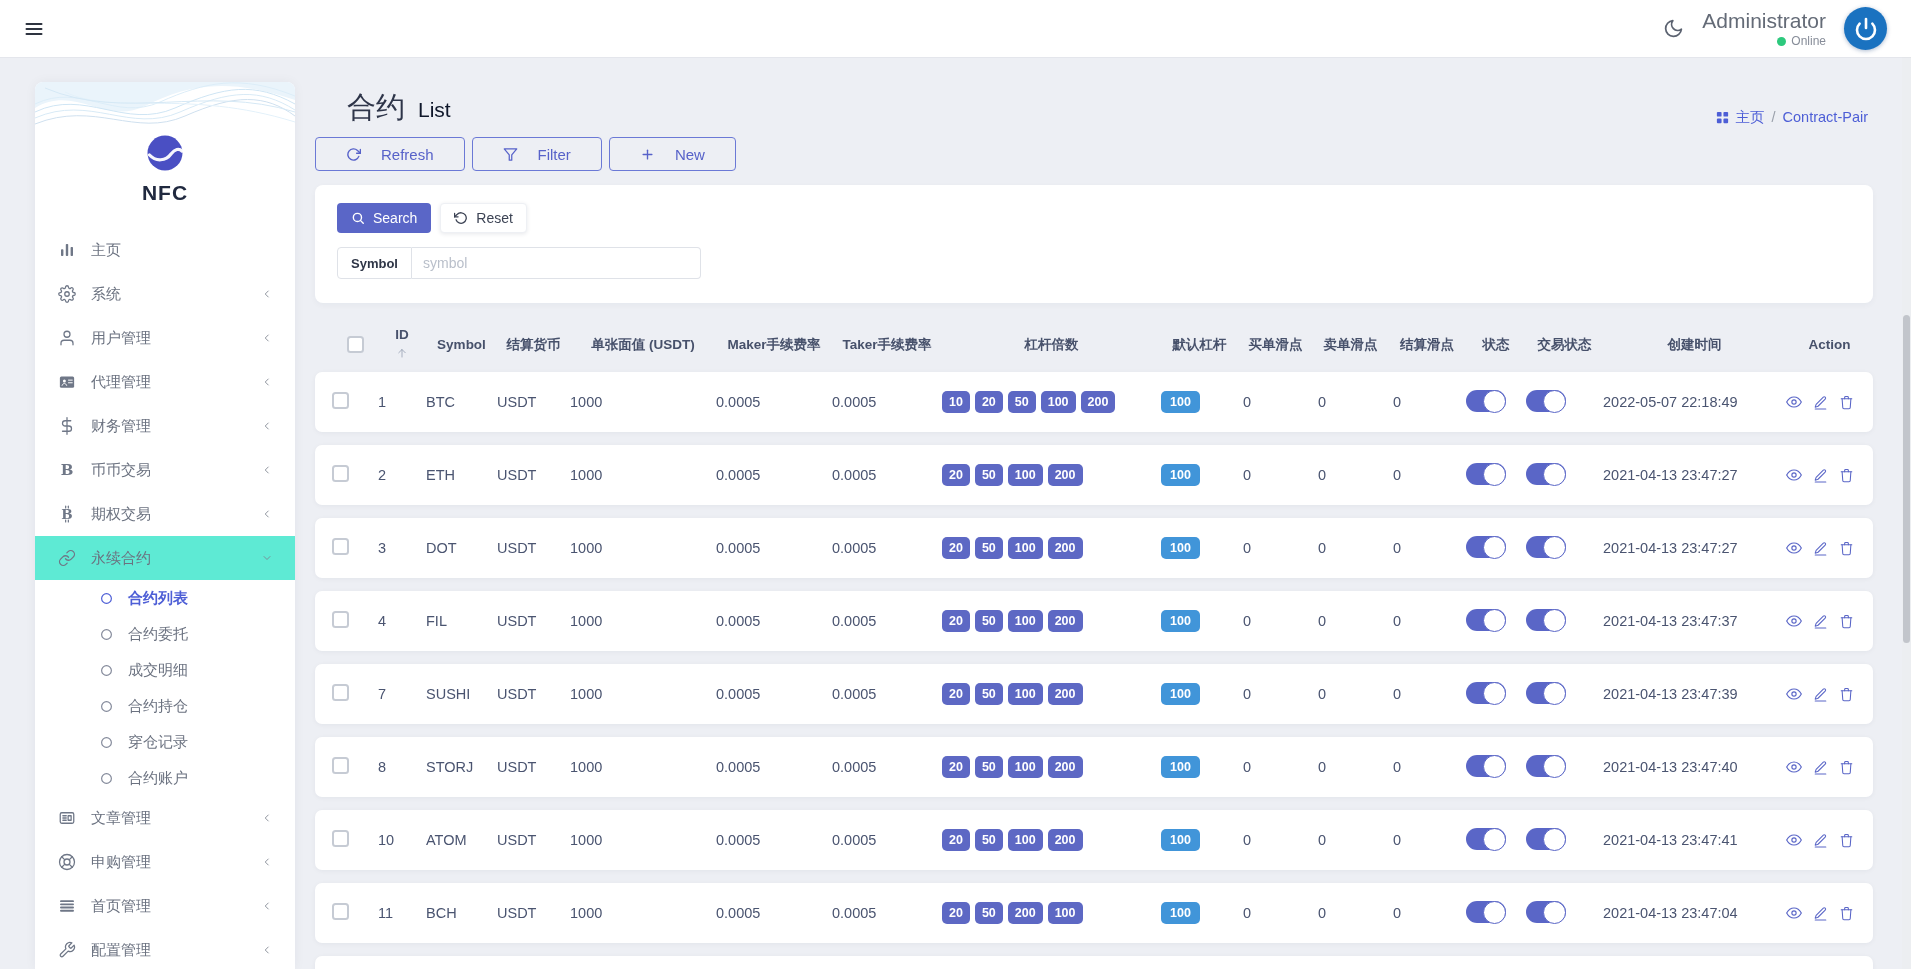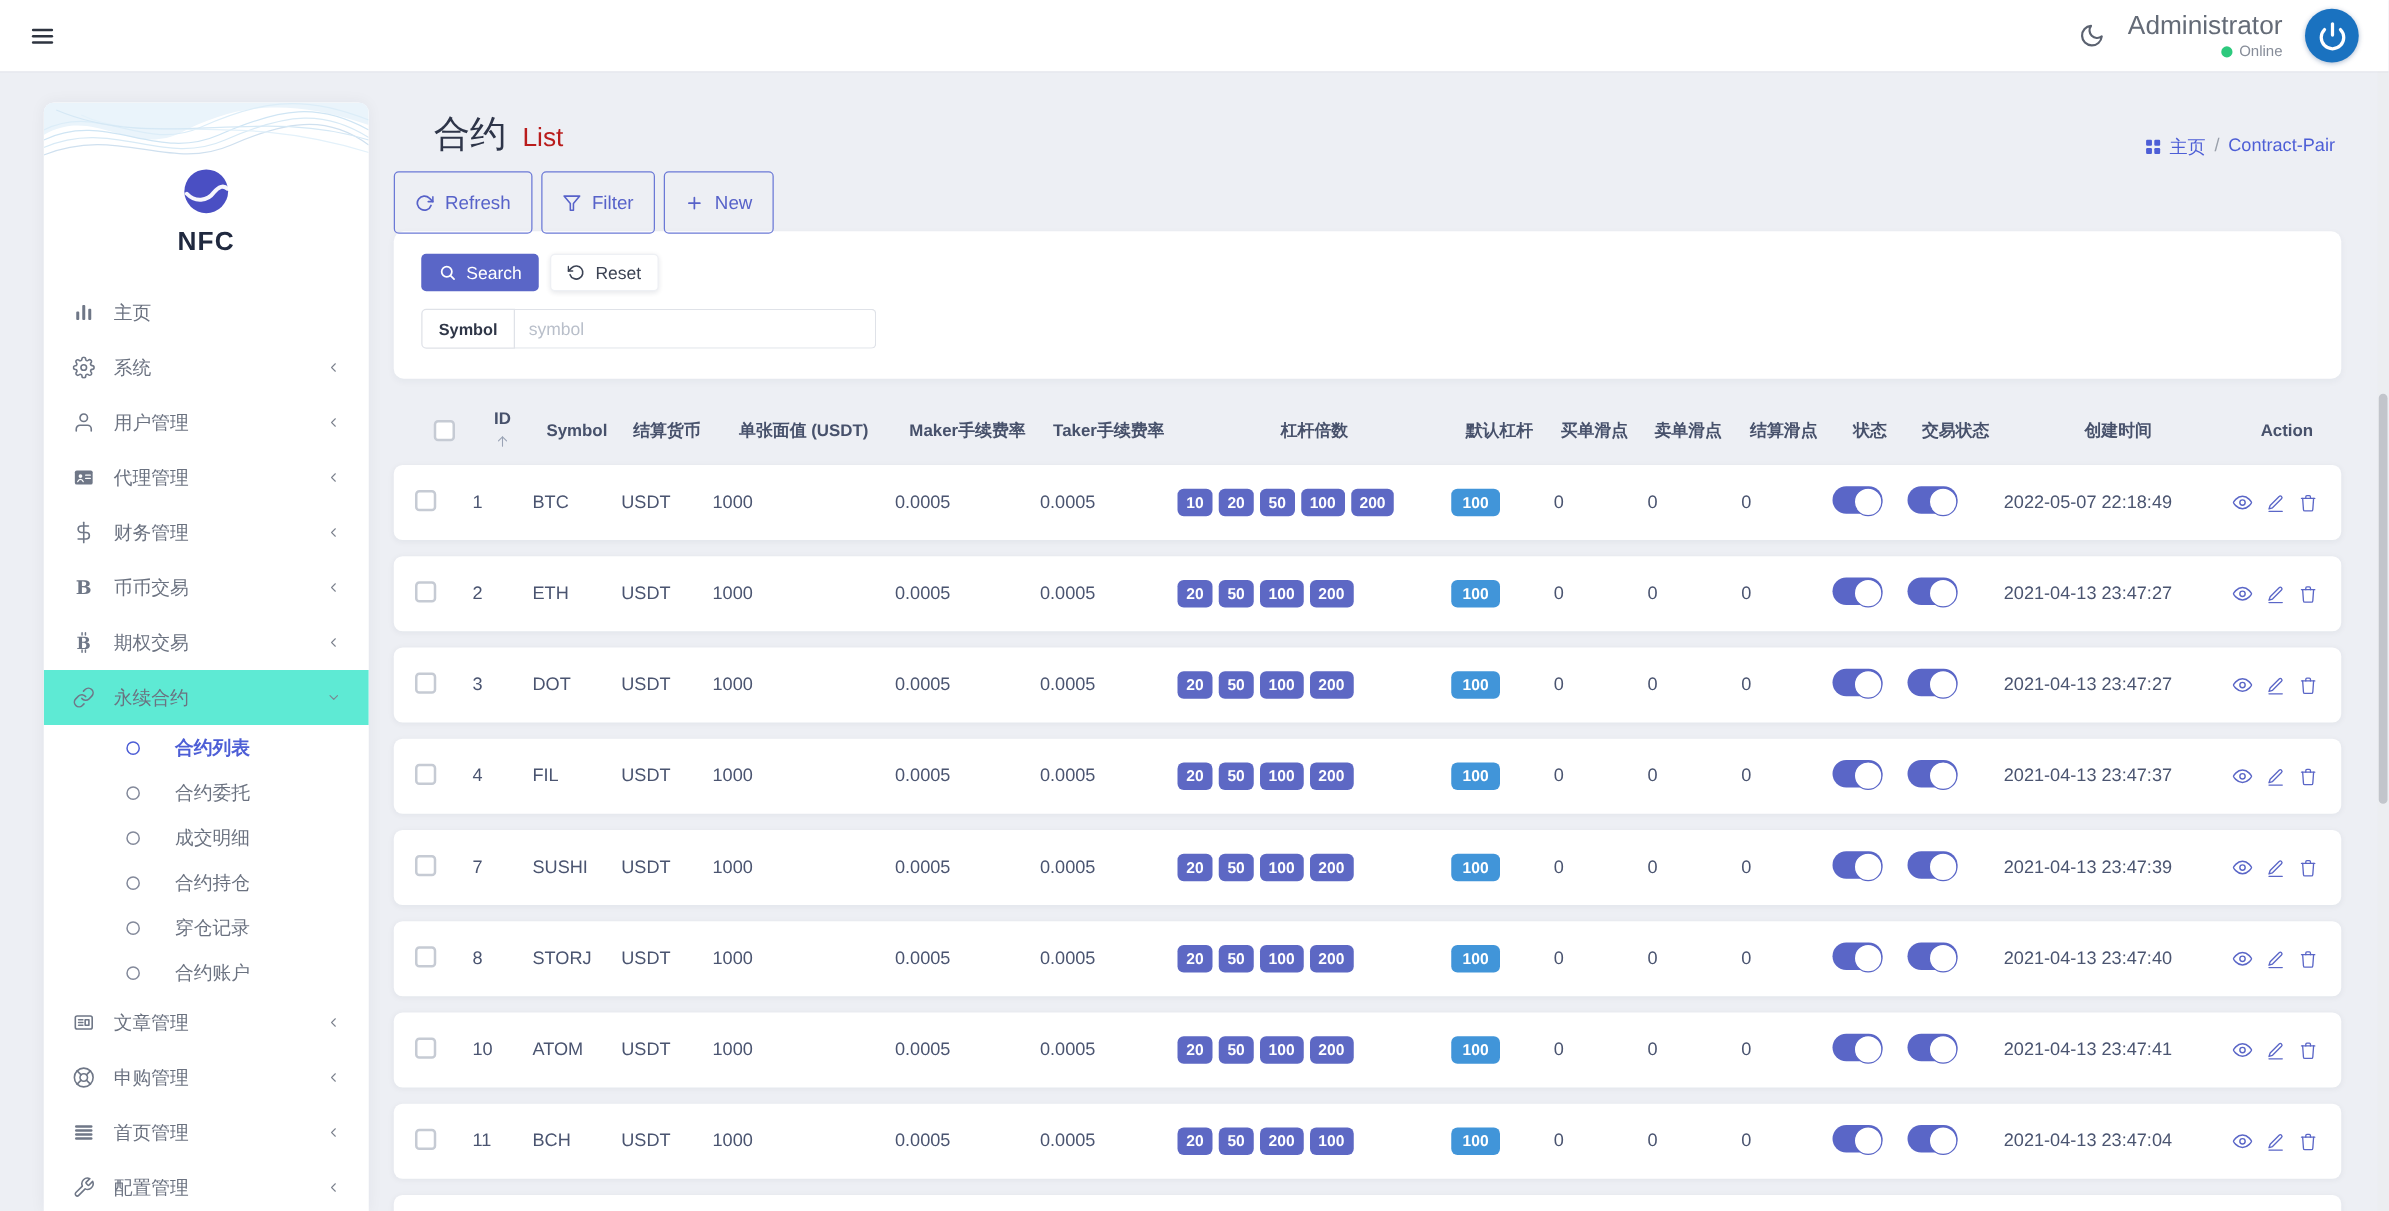--- a/index.html
+++ b/index.html
@@ -34,37 +34,37 @@
   }
   .waves { position:absolute; top:0; left:0; }
   .logo { position:absolute; top:52px; left:0; right:0; text-align:center; }
   .logo-text { margin-top:5px; font-size:21px; font-weight:700; color:#20293f; letter-spacing:1px; }
   .menu { position:absolute; top:146px; left:0; right:0; }
   .mi { height:44px; display:flex; align-items:center; padding:0 22px; color:#6b7280; cursor:pointer; }
   .mi-open { background:#5eead4; }
   .mi-ic { width:20px; display:flex; justify-content:center; color:#6f7787; }
   .mi-lb { margin-left:14px; font-size:15px; }
   .mi-ch { margin-left:auto; color:#7c828e; display:flex; }
-  .smi { height:36px; display:flex; align-items:center; padding-left:65px; color:#6b7280; cursor:pointer; font-size:15px;gap:12px; }
+  .smi { height:36px; display:flex; align-items:center; padding-left:65px; color:#6b7280; cursor:pointer; font-size:15px; }
   .smi-ic { display:flex; color:#83899a; }
   .smi span + span { margin-left:15px; }
   .smi-active, .smi-active .smi-ic { color:#4d5ed6; font-weight:700; }
   
   .main { position:absolute; left:315px; top:82px; width:1558px; }
   .page-head { height:52px; display:flex; justify-content:space-between; padding:6px 5px 0 32px; }
   .title-row { display:flex; align-items:baseline; gap:13px; }
   .page-title { font-size:29px; color:#2e3549; }
-  .page-subtitle { font-size:21px; color:#b91c1c; }
+  .page-subtitle { font-size:21px; color:#0f172a; }
   .breadcrumb { display:flex; align-items:center; gap:7px; font-size:14.5px; color:#4d5ed6; padding-top:12px; }
   .crumb-link { color:#4d5ed6; cursor:pointer; display:flex; align-items:center; gap:6px; }
   .crumb-sep { color:#9aa0ab; }
   .toolbar { display:flex; margin-top:3px; height:34px; }
   .btn-outline {
-    height:50px; border:1px solid #6b79d6; color:#5762c9; border-radius:4px; background:transparent;
-    display:flex; align-items:center; gap:9px; padding:0 16px; font-size:15px; cursor:pointer;
+    height:34px; border:1px solid #6b79d6; color:#5762c9; border-radius:4px; background:transparent;
+    display:flex; align-items:center; gap:20px; padding:0 30px; font-size:15px; cursor:pointer;
     font-family:inherit;
   }
   .btn-outline + .btn-outline { margin-left:7px; }
   .btn-new { margin-left:auto; }
   .search-card {
     margin-top:14px; background:#fff; border-radius:8px; height:118px;
     box-shadow:0 2px 6px rgba(30,40,70,.04); padding:18px 0 0 22px;
   }
   .search-row { display:flex; gap:9px; }
   .btn-search {

